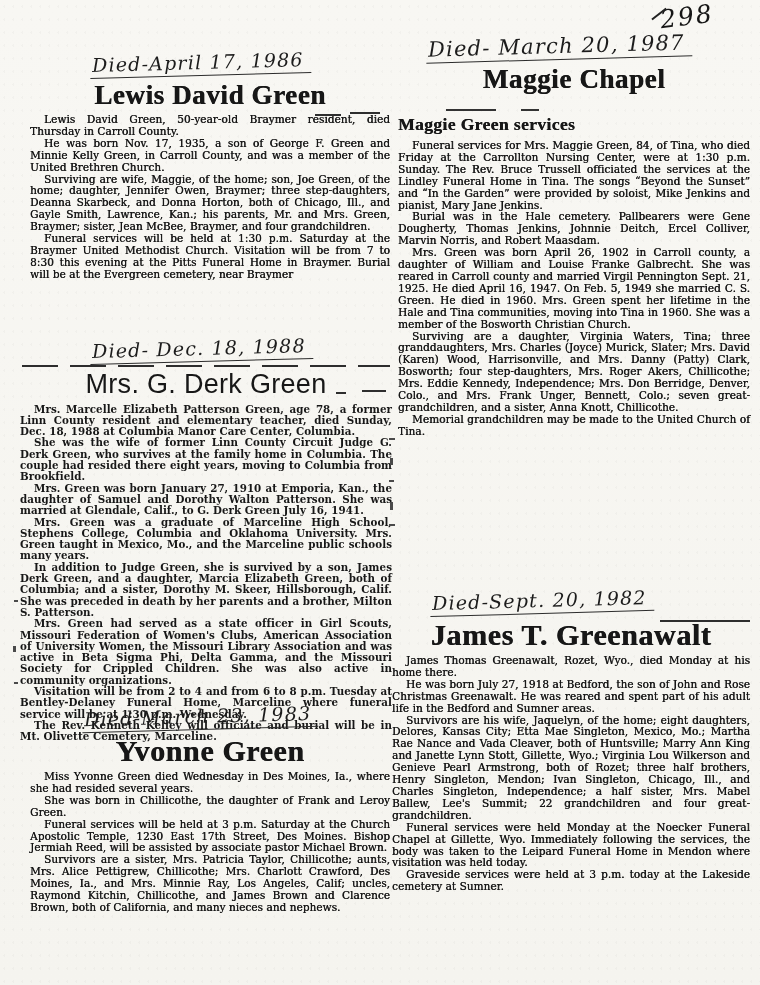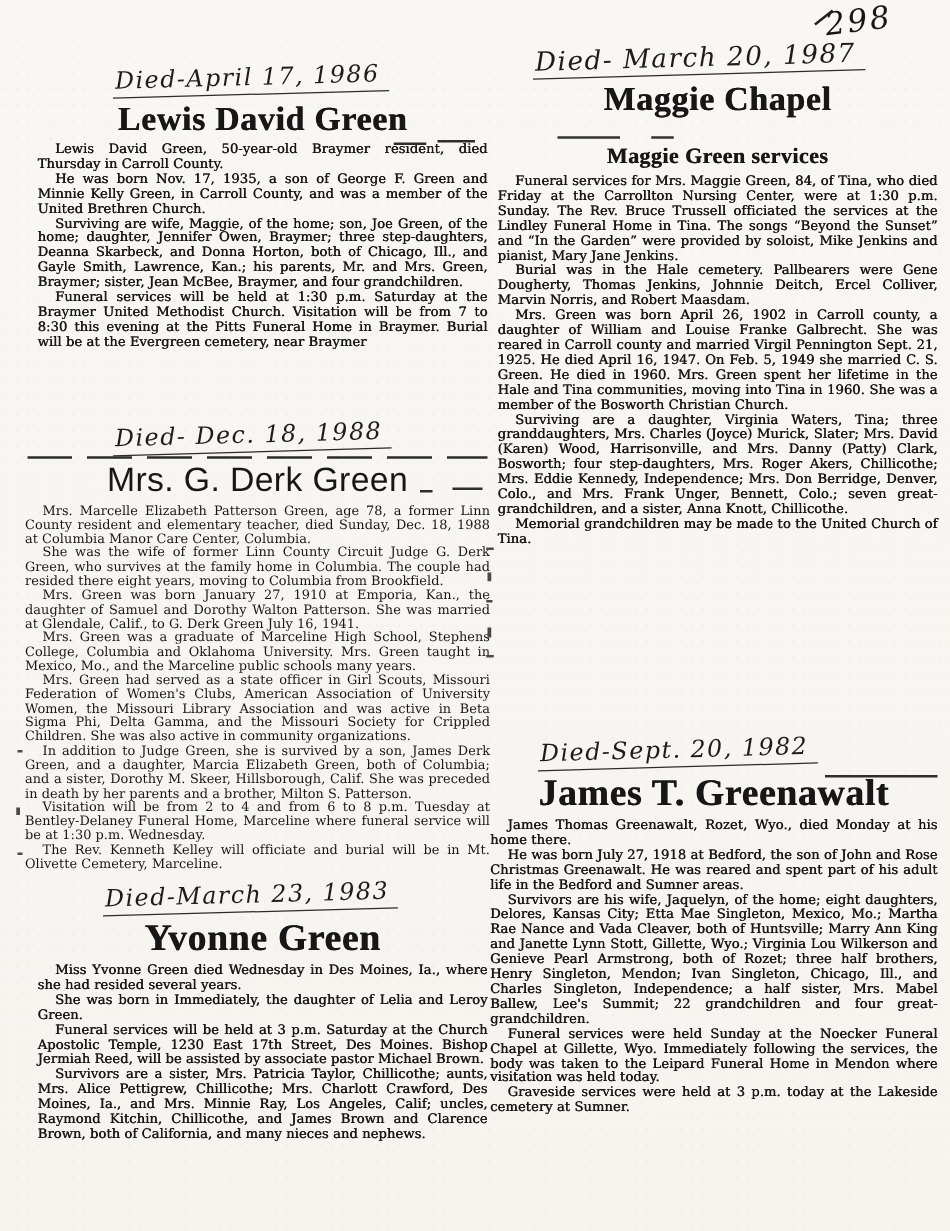--- a/index.html
+++ b/index.html
@@ -17,35 +17,35 @@
       linear-gradient(180deg, #f8f7f3 0%, #f5f4ef 100%);
     background-size: 9px 13px, 100% 100%;
   }
   .obit { position: absolute; text-align: justify; }
   .obit p {
     margin: 0; text-indent: 14px;
     font-size: 10.5px; line-height: 11.9px;
     letter-spacing: 0.05px;
   }
   .ink-heavy p { text-shadow: 0.35px 0 0 currentColor; }
-  #obit-derk p { font-size: 10.3px; line-height: 11.3px; }
+  #obit-derk p { font-size: 10.3px; line-height: 11.3px; font-weight: bold; }
 
   .headline { text-align: center; margin: 2px 0 4px 0; }
   .headline.serif {
     font-family: "Liberation Serif", serif; font-weight: bold;
     font-size: 27px; line-height: 30px; letter-spacing: 0.6px;
     text-shadow: 0.5px 0 0 currentColor;
   }
   .headline.big { font-size: 30px; line-height: 33px; }
   .headline.sans {
     font-family: "Liberation Sans", sans-serif; font-weight: normal;
     font-size: 27px; line-height: 31px; letter-spacing: 0.3px;
   }
   .subhead {
-    text-align: center; font-family: "Liberation Serif", serif;
+    font-family: "Liberation Serif", serif;
     font-weight: bold; font-size: 17.5px; line-height: 20px;
     margin: 2px 0 6px 0; letter-spacing: 0.4px;
     text-shadow: 0.4px 0 0 currentColor;
   }
   .hw-row { margin-bottom: 4px; }
   .hw {
     display: inline-block;
     font-family: "DejaVu Serif", serif; font-style: italic;
     font-size: 19px; line-height: 24px; color: #1c1c1c;
     letter-spacing: 1.2px; transform: rotate(-1.6deg);
@@ -96,35 +96,35 @@
   <article class="obit" id="obit-derk" style="left:20px; top:336px; width:372px;">
     <div class="hw-row" style="margin-left:70px; margin-bottom:0;">
       <span class="hw">Died- Dec. 18, 1988</span>
     </div>
     <div class="rule-dashes"></div>
     <h1 class="headline sans">Mrs. G. Derk Green</h1>
     <p>Mrs. Marcelle Elizabeth Patterson Green, age 78, a former Linn County resident and elementary teacher, died Sunday, Dec. 18, 1988 at Columbia Manor Care Center, Columbia.</p>
     <p>She was the wife of former Linn County Circuit Judge G. Derk Green, who survives at the family home in Columbia. The couple had resided there eight years, moving to Columbia from Brookfield.</p>
     <p>Mrs. Green was born January 27, 1910 at Emporia, Kan., the daughter of Samuel and Dorothy Walton Patterson. She was married at Glendale, Calif., to G. Derk Green July 16, 1941.</p>
     <p>Mrs. Green was a graduate of Marceline High School, Stephens College, Columbia and Oklahoma University. Mrs. Green taught in Mexico, Mo., and the Marceline public schools many years.</p>
+    <p>In addition to Judge Green, she is survived by a son, James Derk Green, and a daughter, Marcia Elizabeth Green, both of Columbia; and a sister, Dorothy M. Skeer, Hillsborough, Calif. She was preceded in death by her parents and a brother, Milton S. Patterson.</p>
     <p>Mrs. Green had served as a state officer in Girl Scouts, Missouri Federation of Women's Clubs, American Association of University Women, the Missouri Library Association and was active in Beta Sigma Phi, Delta Gamma, and the Missouri Society for Crippled Children. She was also active in community organizations.</p>
-    <p>In addition to Judge Green, she is survived by a son, James Derk Green, and a daughter, Marcia Elizabeth Green, both of Columbia; and a sister, Dorothy M. Skeer, Hillsborough, Calif. She was preceded in death by her parents and a brother, Milton S. Patterson.</p>
     <p>Visitation will be from 2 to 4 and from 6 to 8 p.m. Tuesday at Bentley-Delaney Funeral Home, Marceline where funeral service will be at 1:30 p.m. Wednesday.</p>
     <p>The Rev. Kenneth Kelley will officiate and burial will be in Mt. Olivette Cemetery, Marceline.</p>
   </article>
   <div class="frag" style="left:336px; top:392px; width:10px; height:2px;"></div>
   <div class="frag" style="left:362px; top:390px; width:24px; height:2px;"></div>
 
   <article class="obit ink-heavy" id="obit-yvonne" style="left:30px; top:704px; width:360px;">
     <div class="hw-row" style="margin-left:52px;">
       <span class="hw">Died-March 23, 1983</span>
     </div>
     <h1 class="headline serif big">Yvonne Green</h1>
     <p>Miss Yvonne Green died Wednesday in Des Moines, Ia., where she had resided several years.</p>
-    <p>She was born in Immediately, the daughter of Lelia and Leroy Green.</p>
+    <p>She was born in Chillicothe, the daughter of Frank and Leroy Green.</p>
     <p>Funeral services will be held at 3 p.m. Saturday at the Church Apostolic Temple, 1230 East 17th Street, Des Moines. Bishop Jermiah Reed, will be assisted by associate pastor Michael Brown.</p>
     <p>Survivors are a sister, Mrs. Patricia Taylor, Chillicothe; aunts, Mrs. Alice Pettigrew, Chillicothe; Mrs. Charlott Crawford, Des Moines, Ia., and Mrs. Minnie Ray, Los Angeles, Calif; uncles, Raymond Kitchin, Chillicothe, and James Brown and Clarence Brown, both of California, and many nieces and nephews.</p>
   </article>
 
   <article class="obit ink-heavy" id="obit-maggie" style="left:398px; top:34px; width:352px;">
     <div class="hw-row" style="margin-left:28px;">
       <span class="hw" style="font-size:21px;">Died- March 20, 1987</span>
     </div>
     <h1 class="headline serif">Maggie Chapel</h1>
 
@@ -151,17 +151,17 @@
 
   <article class="obit ink-heavy" id="obit-greenawalt" style="left:392px; top:588px; width:358px;">
     <div class="hw-row" style="margin-left:38px; position:relative;">
       <span class="hw">Died-Sept. 20, 1982</span>
       <span class="frag" style="left:230px; top:32px; width:90px; height:2px;"></span>
     </div>
     <h1 class="headline serif big">James T. Greenawalt</h1>
     <p>James Thomas Greenawalt, Rozet, Wyo., died Monday at his home there.</p>
     <p>He was born July 27, 1918 at Bedford, the son of John and Rose Christmas Greenawalt. He was reared and spent part of his adult life in the Bedford and Sumner areas.</p>
     <p>Survivors are his wife, Jaquelyn, of the home; eight daughters, Delores, Kansas City; Etta Mae Singleton, Mexico, Mo.; Martha Rae Nance and Vada Cleaver, both of Huntsville; Marry Ann King and Janette Lynn Stott, Gillette, Wyo.; Virginia Lou Wilkerson and Genieve Pearl Armstrong, both of Rozet; three half brothers, Henry Singleton, Mendon; Ivan Singleton, Chicago, Ill., and Charles Singleton, Independence; a half sister, Mrs. Mabel Ballew, Lee's Summit; 22 grandchildren and four great-grandchildren.</p>
-    <p>Funeral services were held Sunday at the Noecker Funeral Chapel at Gillette, Wyo. Immediately following the services, the body was taken to the Leipard Funeral Home in Mendon where visitation was held today.</p>
+    <p>Funeral services were held Monday at the Noecker Funeral Chapel at Gillette, Wyo. Immediately following the services, the body was taken to the Leipard Funeral Home in Mendon where visitation was held today.</p>
     <p>Graveside services were held at 3 p.m. today at the Lakeside cemetery at Sumner.</p>
   </article>
 
 </div>
 
 </body></html>

